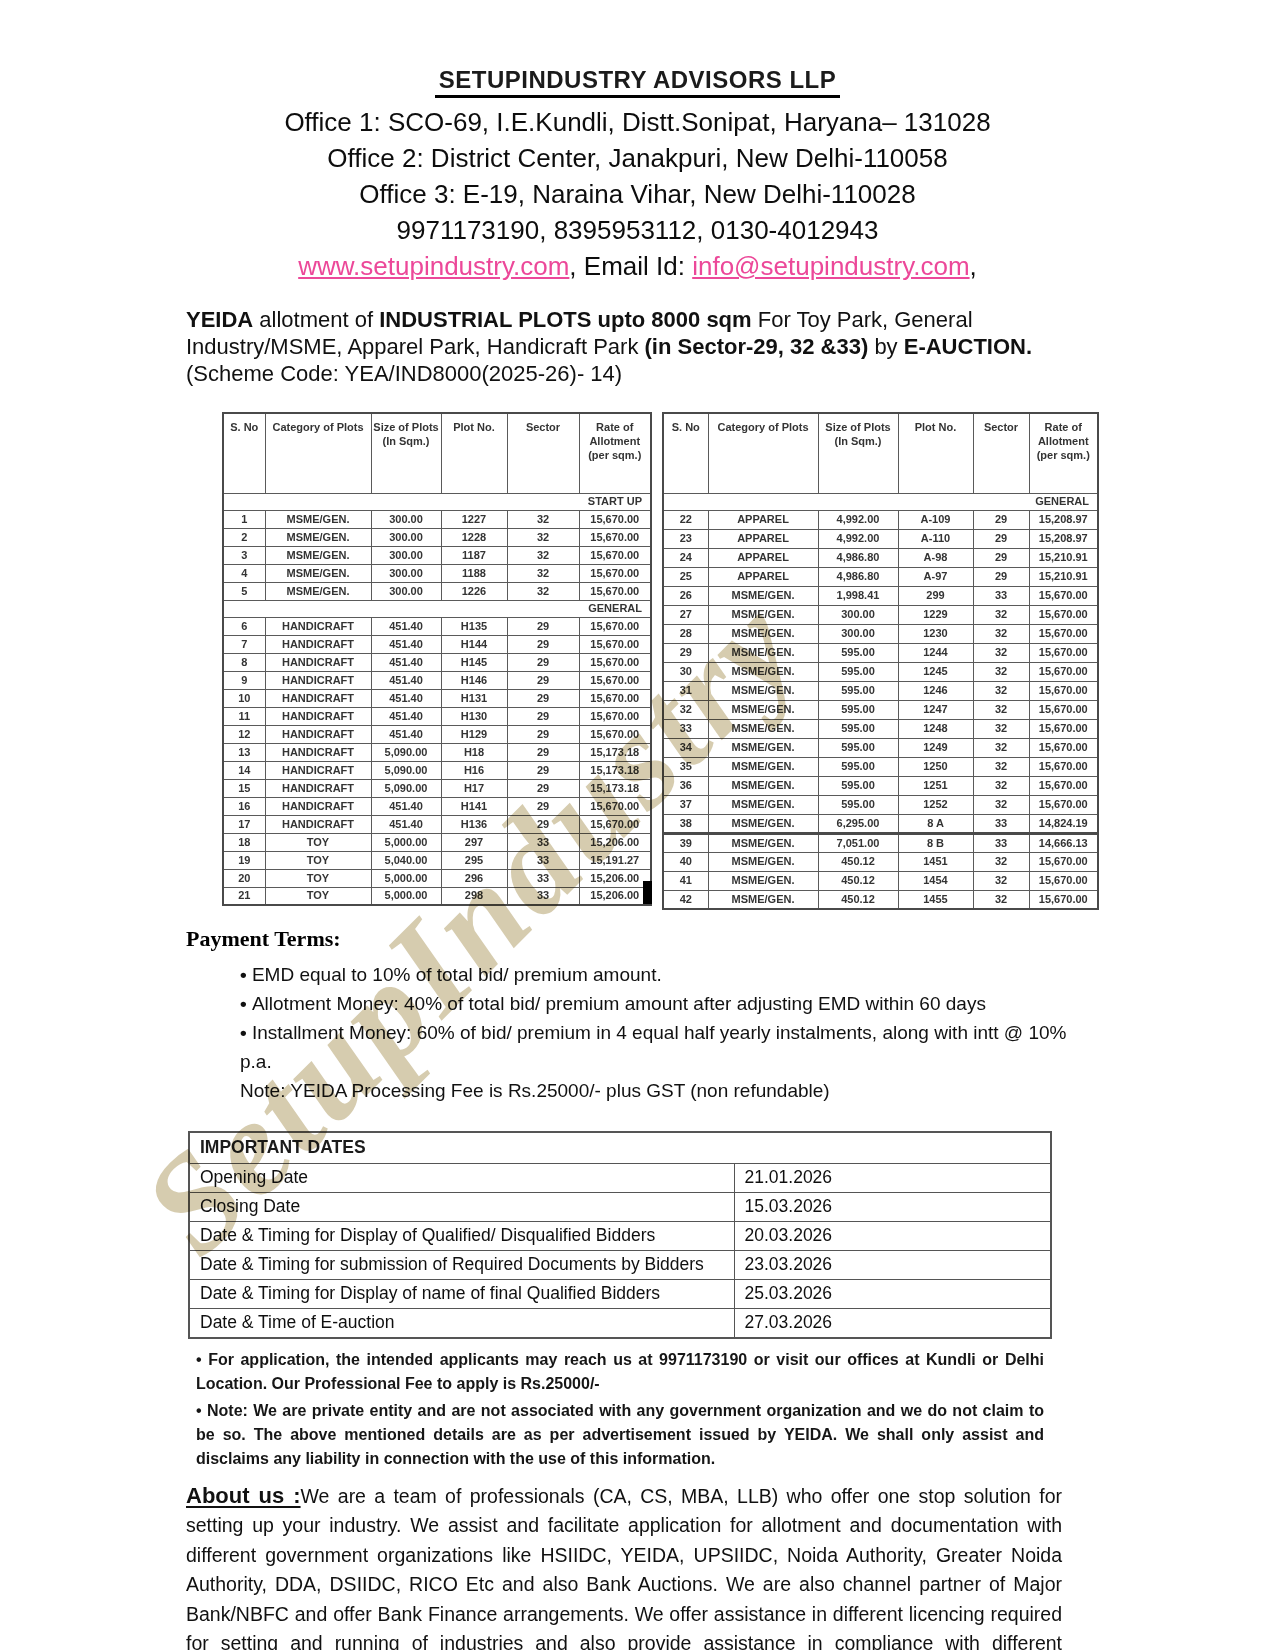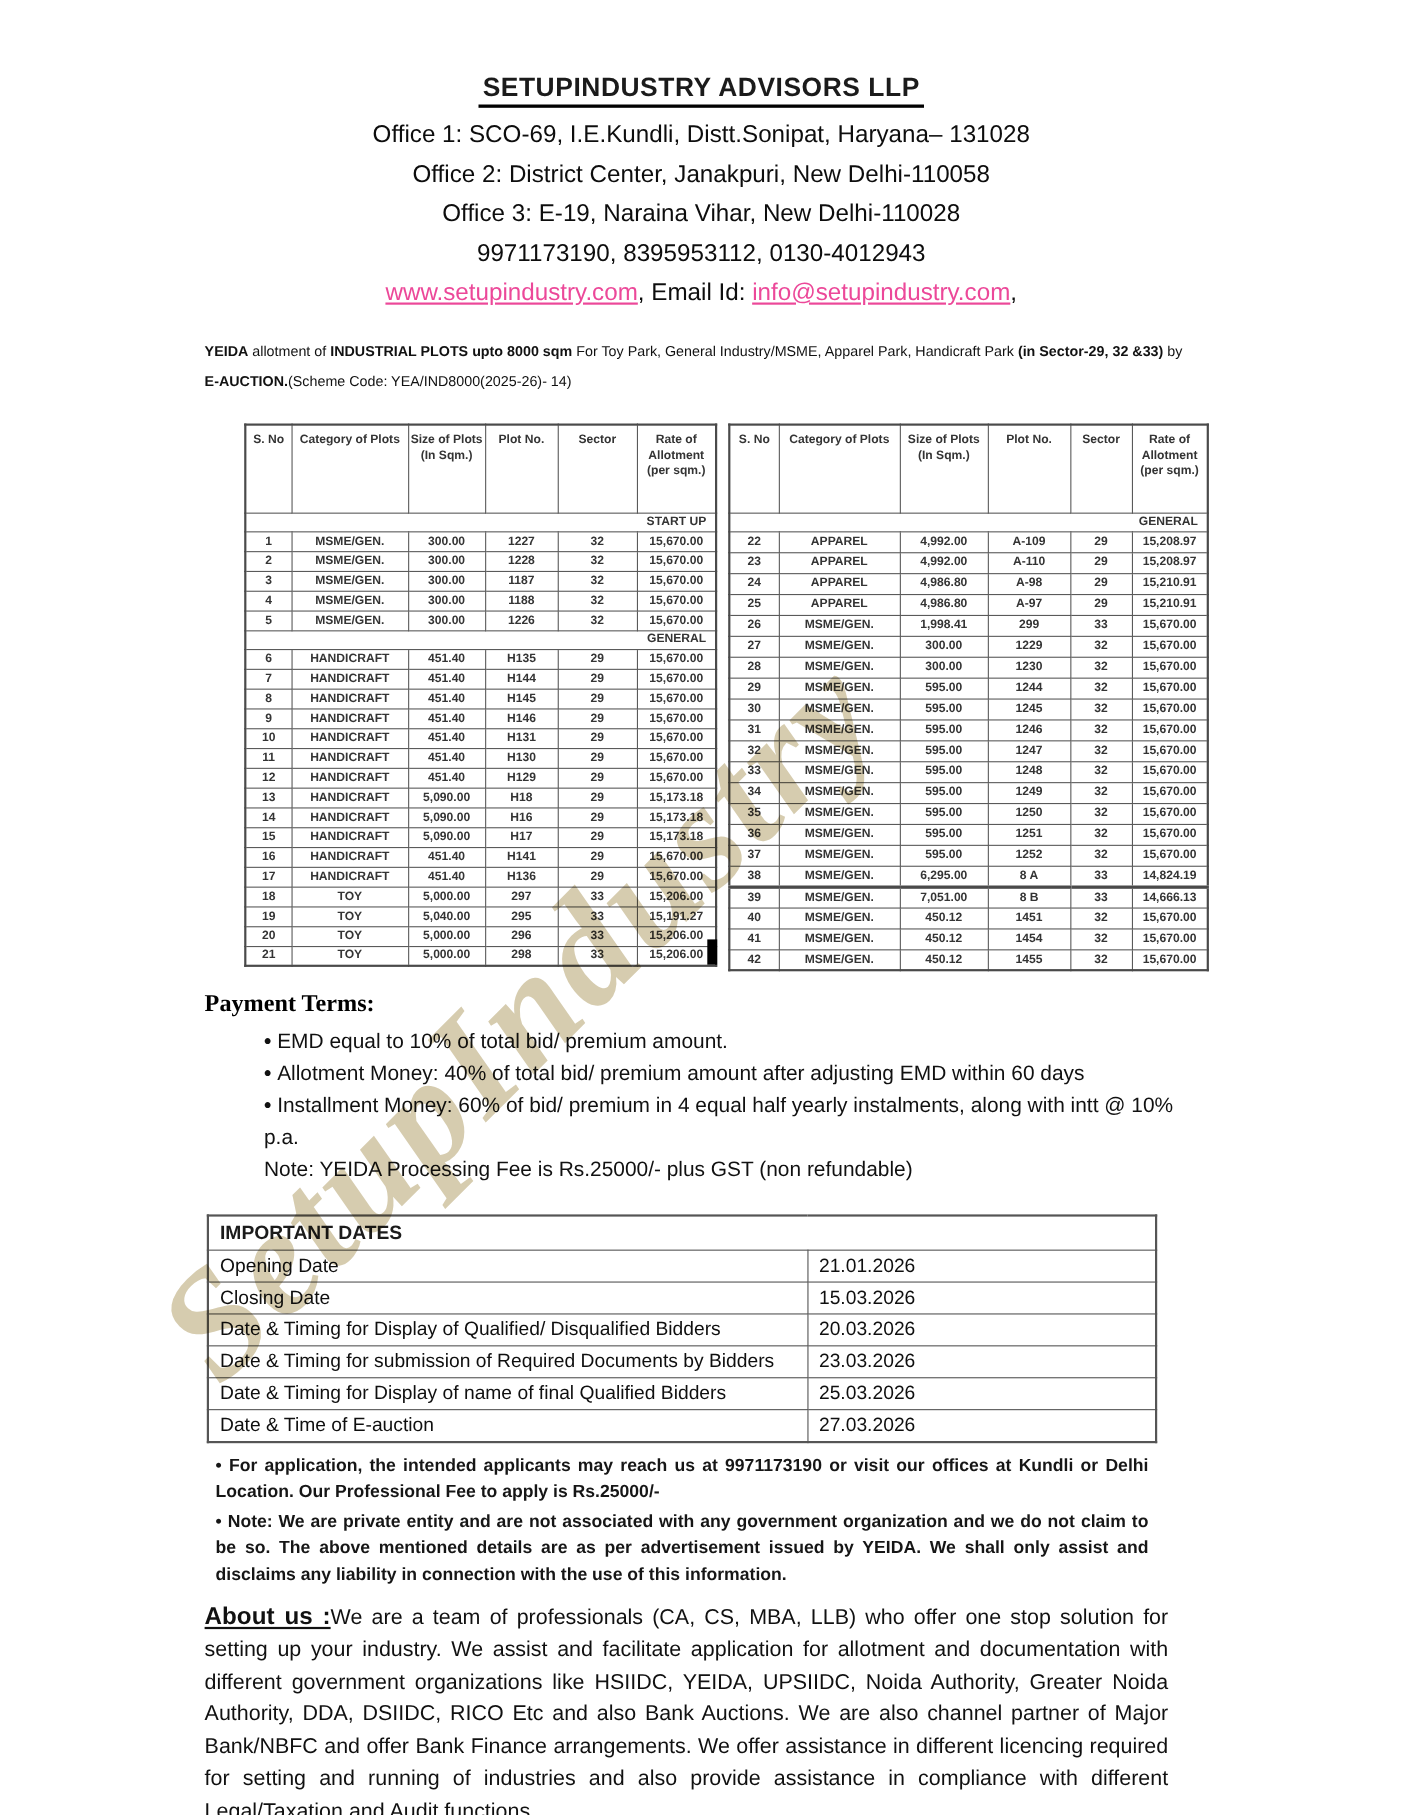--- a/index.html
+++ b/index.html
@@ -28,29 +28,29 @@
 
   
   .doc-header { text-align:center; padding-top:66px; }
   .doc-header h1 {
     display:inline-block;
     font-size:24px; font-weight:bold;
     border-bottom:3px solid #000;
     padding:0 4px 1px 4px;
     letter-spacing:0.5px;
   }
-  .addr { font-size:22px; line-height:36px; color:#0d0d0d; }
+  .addr { font-size:26px; line-height:36px; color:#0d0d0d; }
   .addr:first-of-type { margin-top:6px; }
   a.link { color:#ec4899; text-decoration:underline; cursor:pointer; }
 
   
   .intro {
     margin:22px 70px 0 186px;
     width:905px;
-    font-size:13px; line-height:27px;
+    font-size:22px; line-height:27px;
     color:#111;
   }
   .intro .b { font-weight:bold; }
 
   
   .tables {
     margin:25px 0 0 222px;
     display:flex; align-items:flex-start; gap:10px;
     position:relative;
   }

